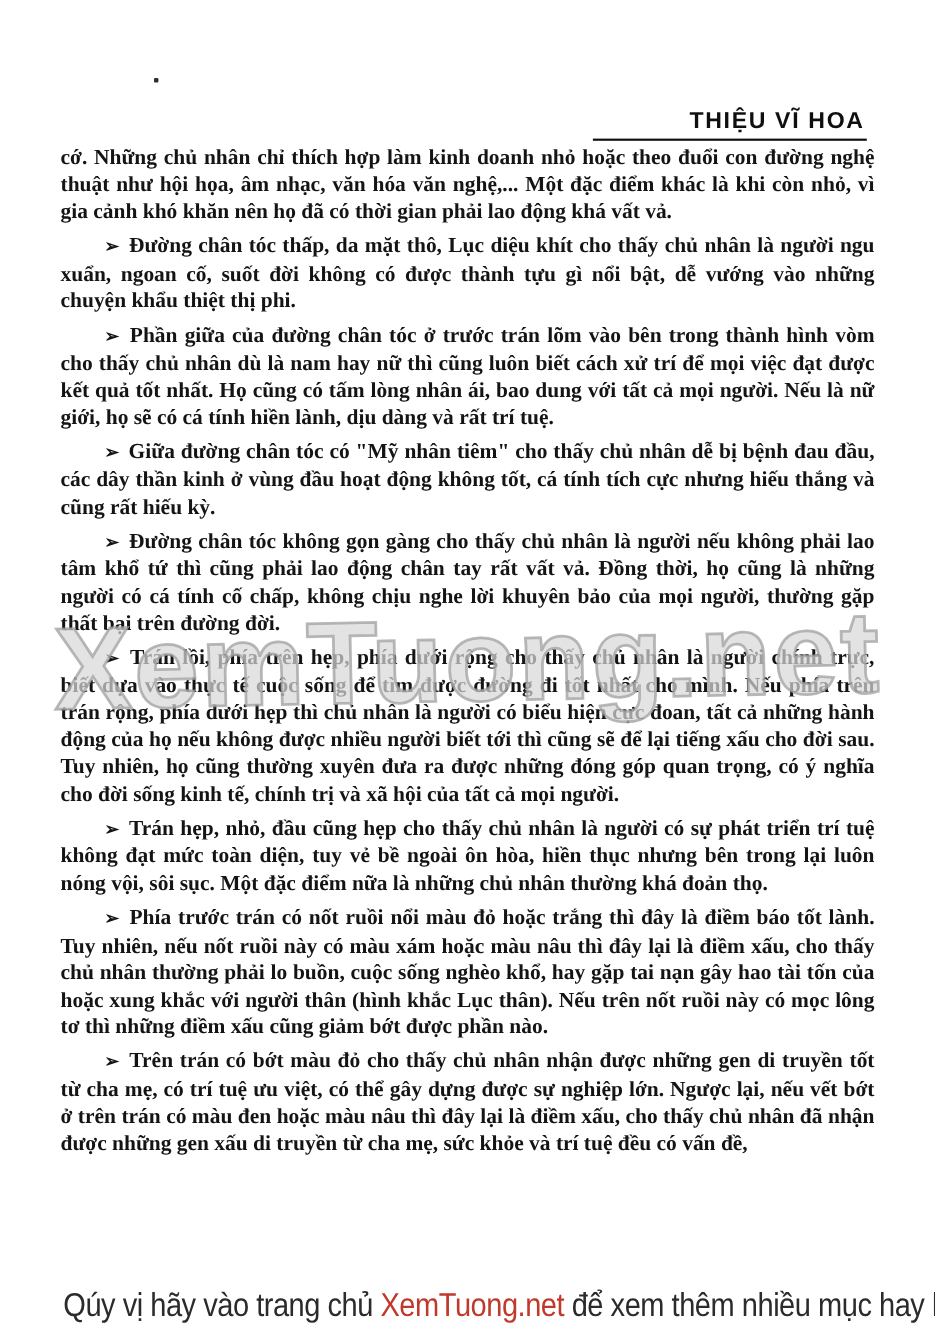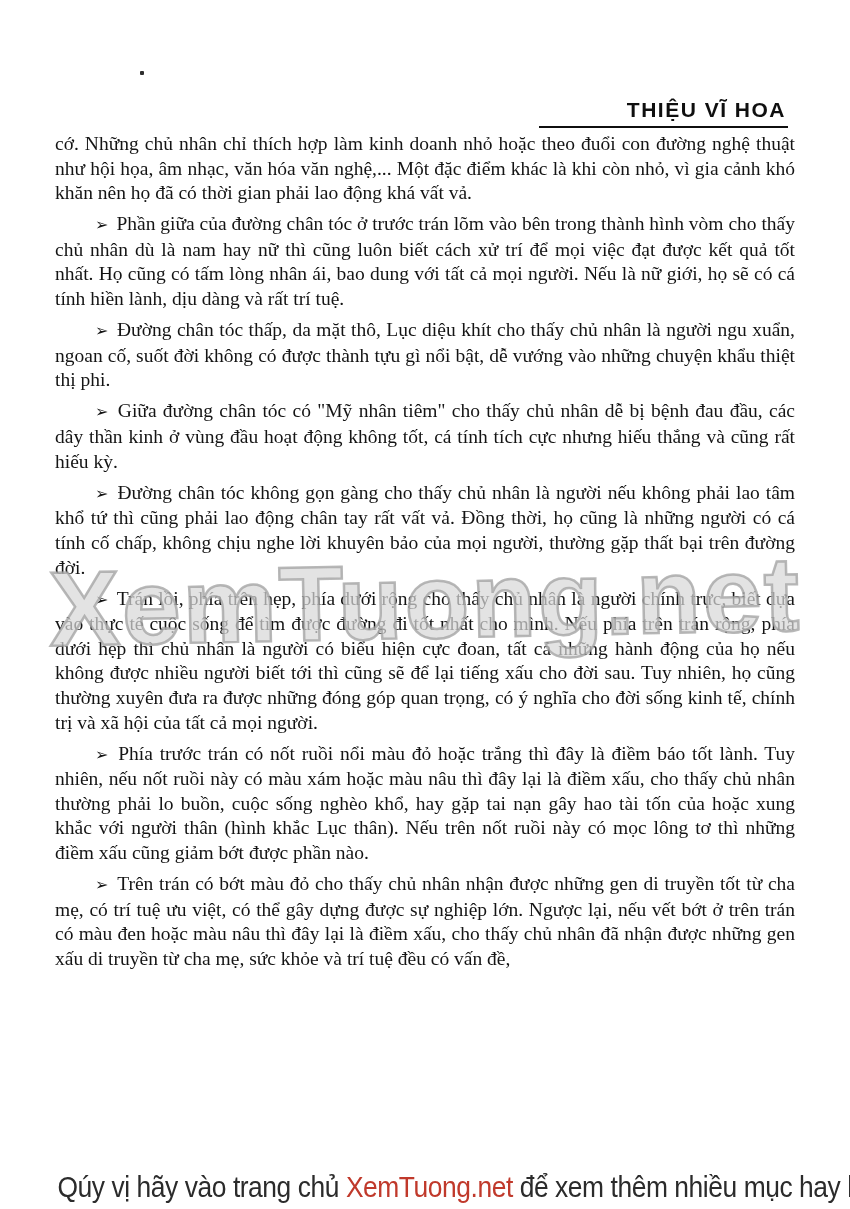--- a/index.html
+++ b/index.html
@@ -22,21 +22,21 @@
     padding:0 2px 4px 88px;
     font-family:"Liberation Sans","DejaVu Sans",sans-serif;
     font-weight:bold; font-size:21px; letter-spacing:1.5px;
     color:#0f0f0f; white-space:nowrap;
   }
   .body-text {
     position:absolute; top:132px; left:55px; width:740px;
     font-size:19.5px; line-height:24.6px;
     text-align:justify;
   }
-  .body-text p { margin:0 0 6.5px 0; }
+  .body-text p { margin:0 0 6.5px 0;font-weight:bold; }
   .body-text p.bulleted { text-indent:40px; }
   .bullet { font-size:0.82em; letter-spacing:2px; }
   .watermark {
     position:absolute; top:548px; left:50%;
     transform:translateX(-50%) rotate(-1.2deg);
     font-family:"Liberation Sans","DejaVu Sans",sans-serif;
     font-weight:bold; font-size:106px; letter-spacing:2px;
     line-height:1; white-space:nowrap;
     color:rgba(248,248,248,0.42);
     -webkit-text-stroke:2.5px rgba(158,158,158,0.72);
@@ -63,25 +63,26 @@
 <div class="page">
 
   <span class="ink-dot"></span>
 
   <div class="header">
     <span>THIỆU VĨ HOA</span>
   </div>
 
   <div class="body-text" id="paragraphs">
       <p>cớ. Những chủ nhân chỉ thích hợp làm kinh doanh nhỏ hoặc theo đuổi con đường nghệ thuật như hội họa, âm nhạc, văn hóa văn nghệ,... Một đặc điểm khác là khi còn nhỏ, vì gia cảnh khó khăn nên họ đã có thời gian phải lao động khá vất vả.</p>
+      <p class="bulleted"><span class="bullet">➢ </span>Đường chân tóc thấp, da mặt thô, Lục diệu khít cho thấy chủ nhân là người ngu xuẩn, ngoan cố, suốt đời không có được thành tựu gì nổi bật, dễ vướng vào những chuyện khẩu thiệt thị phi.</p>
       <p class="bulleted"><span class="bullet">➢ </span>Phần giữa của đường chân tóc ở trước trán lõm vào bên trong thành hình vòm cho thấy chủ nhân dù là nam hay nữ thì cũng luôn biết cách xử trí để mọi việc đạt được kết quả tốt nhất. Họ cũng có tấm lòng nhân ái, bao dung với tất cả mọi người. Nếu là nữ giới, họ sẽ có cá tính hiền lành, dịu dàng và rất trí tuệ.</p>
-      <p class="bulleted"><span class="bullet">➢ </span>Đường chân tóc thấp, da mặt thô, Lục diệu khít cho thấy chủ nhân là người ngu xuẩn, ngoan cố, suốt đời không có được thành tựu gì nổi bật, dễ vướng vào những chuyện khẩu thiệt thị phi.</p>
       <p class="bulleted"><span class="bullet">➢ </span>Giữa đường chân tóc có "Mỹ nhân tiêm" cho thấy chủ nhân dễ bị bệnh đau đầu, các dây thần kinh ở vùng đầu hoạt động không tốt, cá tính tích cực nhưng hiếu thắng và cũng rất hiếu kỳ.</p>
       <p class="bulleted"><span class="bullet">➢ </span>Đường chân tóc không gọn gàng cho thấy chủ nhân là người nếu không phải lao tâm khổ tứ thì cũng phải lao động chân tay rất vất vả. Đồng thời, họ cũng là những người có cá tính cố chấp, không chịu nghe lời khuyên bảo của mọi người, thường gặp thất bại trên đường đời.</p>
       <p class="bulleted"><span class="bullet">➢ </span>Trán lồi, phía trên hẹp, phía dưới rộng cho thấy chủ nhân là người chính trực, biết dựa vào thực tế cuộc sống để tìm được đường đi tốt nhất cho mình. Nếu phía trên trán rộng, phía dưới hẹp thì chủ nhân là người có biểu hiện cực đoan, tất cả những hành động của họ nếu không được nhiều người biết tới thì cũng sẽ để lại tiếng xấu cho đời sau. Tuy nhiên, họ cũng thường xuyên đưa ra được những đóng góp quan trọng, có ý nghĩa cho đời sống kinh tế, chính trị và xã hội của tất cả mọi người.</p>
+      <p class="bulleted"><span class="bullet">➢ </span>Trán hẹp, nhỏ, đầu cũng hẹp cho thấy chủ nhân là người có sự phát triển trí tuệ không đạt mức toàn diện, tuy vẻ bề ngoài ôn hòa, hiền thục nhưng bên trong lại luôn nóng vội, sôi sục. Một đặc điểm nữa là những chủ nhân thường khá đoản thọ.</p>
       <p class="bulleted"><span class="bullet">➢ </span>Phía trước trán có nốt ruồi nổi màu đỏ hoặc trắng thì đây là điềm báo tốt lành. Tuy nhiên, nếu nốt ruồi này có màu xám hoặc màu nâu thì đây lại là điềm xấu, cho thấy chủ nhân thường phải lo buồn, cuộc sống nghèo khổ, hay gặp tai nạn gây hao tài tốn của hoặc xung khắc với người thân (hình khắc Lục thân). Nếu trên nốt ruồi này có mọc lông tơ thì những điềm xấu cũng giảm bớt được phần nào.</p>
       <p class="bulleted"><span class="bullet">➢ </span>Trên trán có bớt màu đỏ cho thấy chủ nhân nhận được những gen di truyền tốt từ cha mẹ, có trí tuệ ưu việt, có thể gây dựng được sự nghiệp lớn. Ngược lại, nếu vết bớt ở trên trán có màu đen hoặc màu nâu thì đây lại là điềm xấu, cho thấy chủ nhân đã nhận được những gen xấu di truyền từ cha mẹ, sức khỏe và trí tuệ đều có vấn đề,</p>
     </div>
 
   <div class="watermark">XemTuong.net</div>
 
   <div class="footer">
     <span class="squeeze"><span>Qúy vị hãy vào trang chủ </span><span class="site">XemTuong.net</span><span> để xem thêm nhiều mục hay khác</span></span>
   </div>
 

